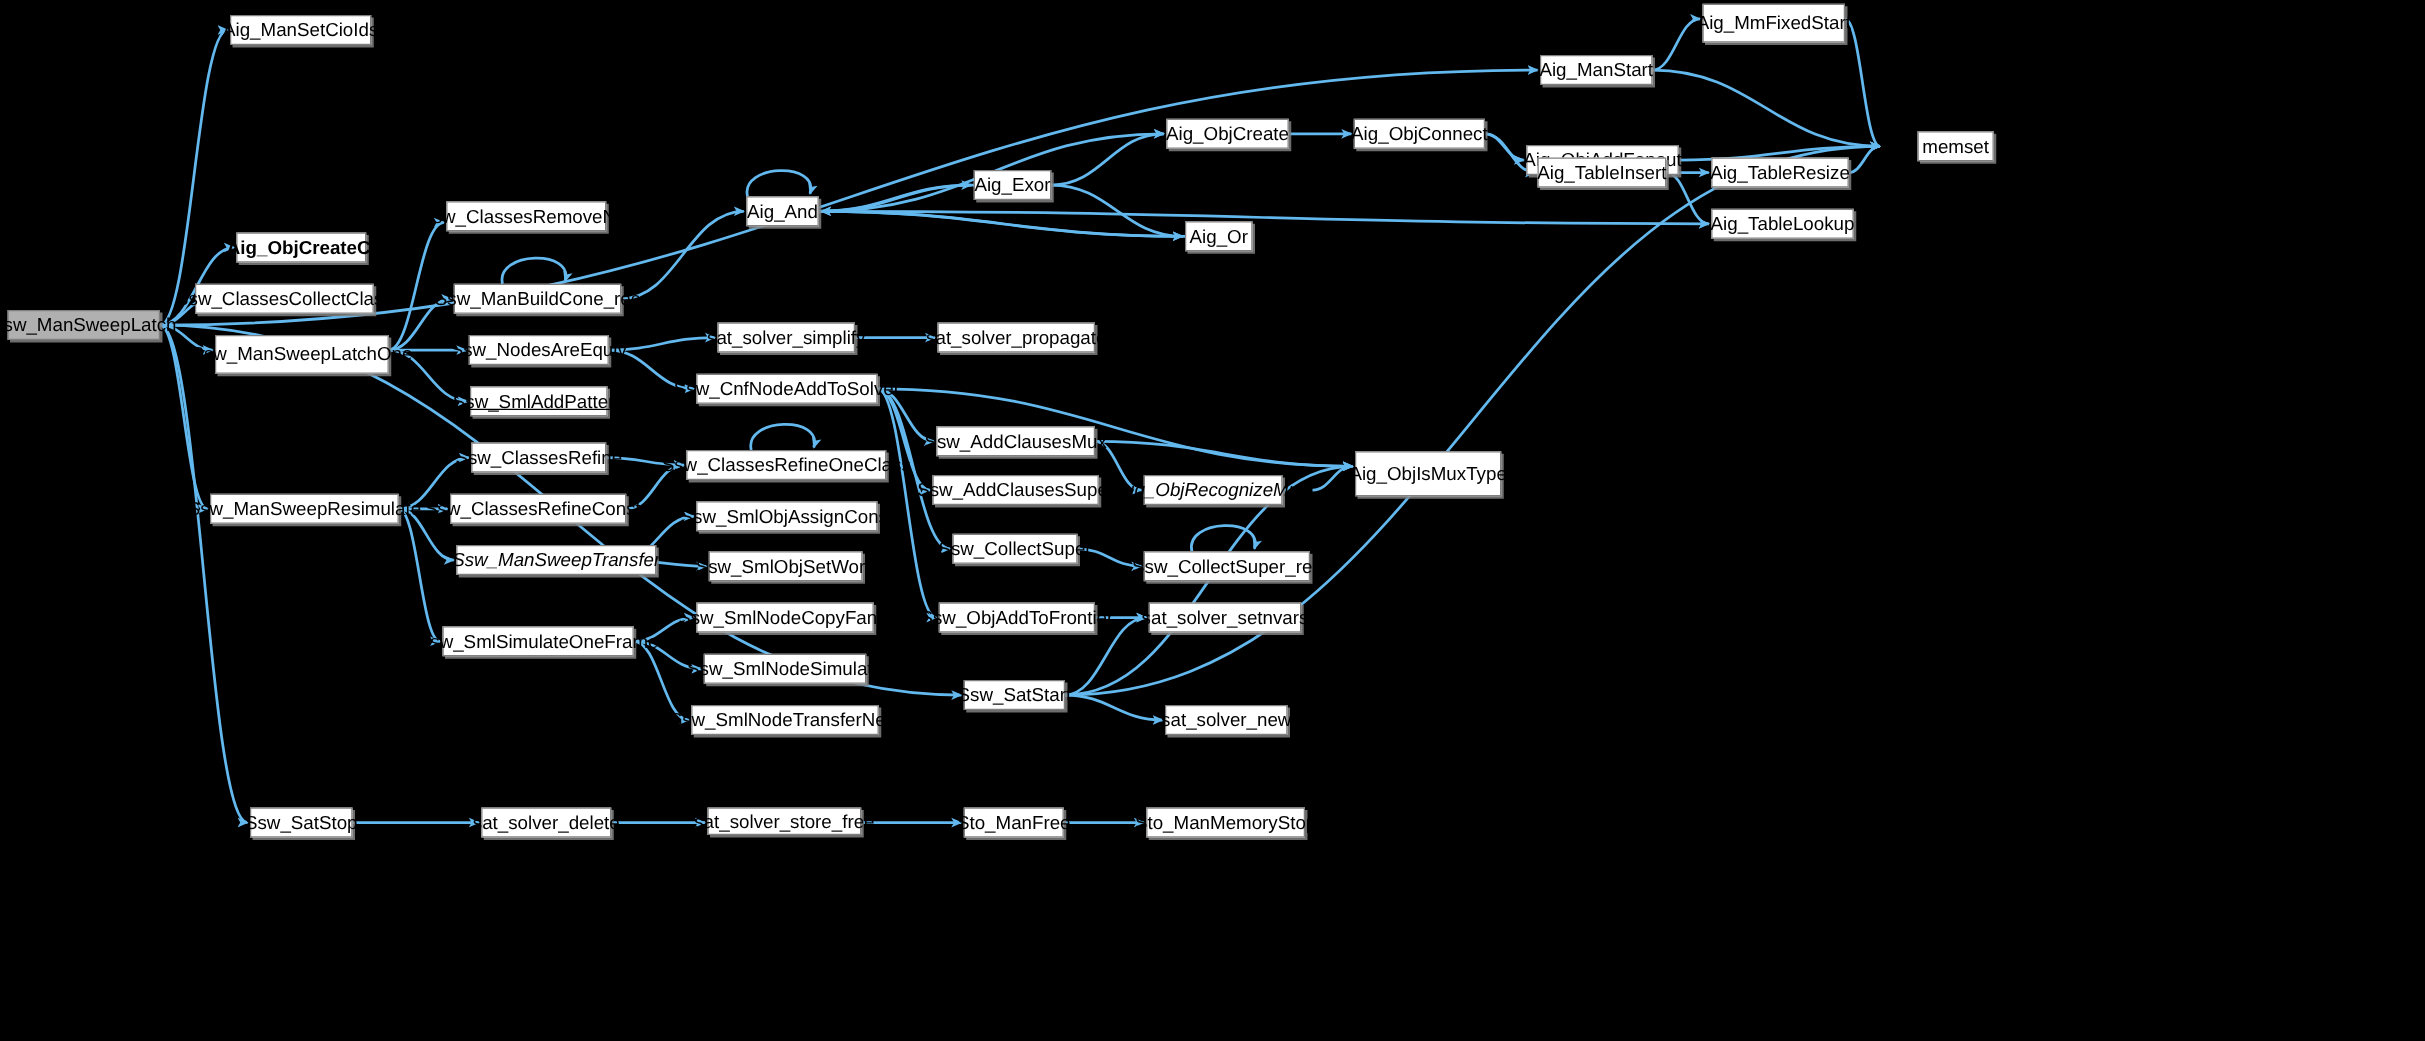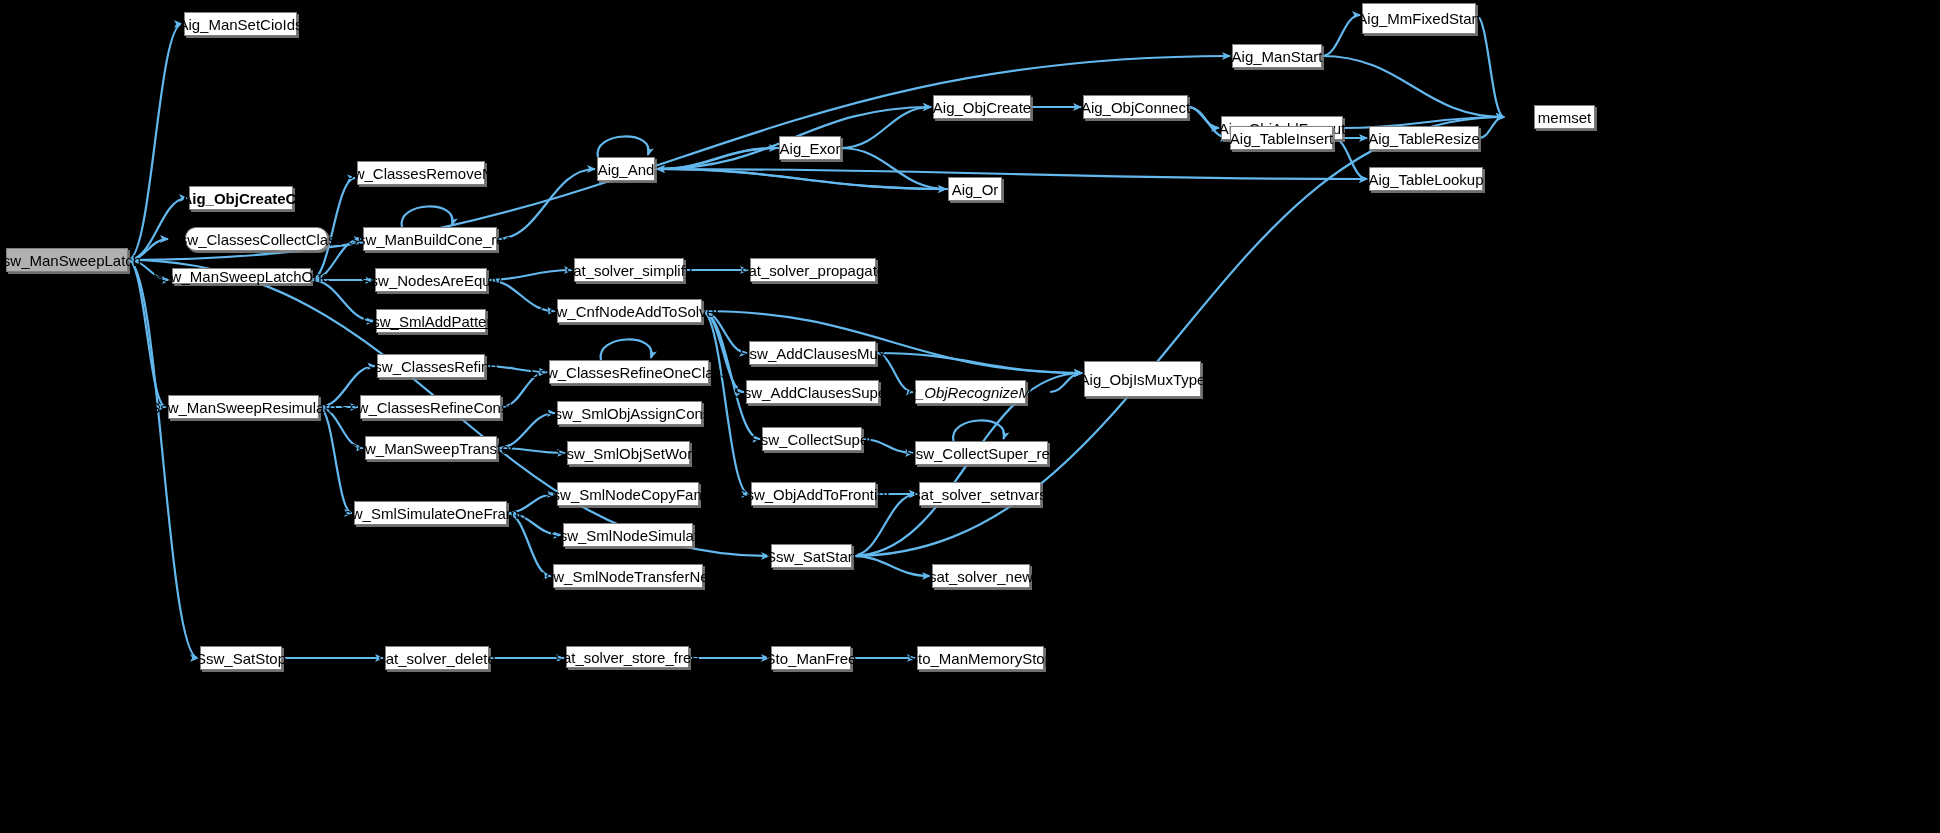--- a/index.html
+++ b/index.html
@@ -92,31 +92,31 @@
         <path d="M1343,128 C1415.45,128 1431.55,117 1504,117" class="edge" marker-end="url(#arw)"></path>
         <path d="M1333,138 C1348.3,138 1351.7,138 1367,138" class="edge" marker-end="url(#arw)"></path>
         <path d="M1333,138 C1348.3,138 1351.7,179 1367,179" class="edge" marker-end="url(#arw)"></path>
         <path d="M1479,138 C1490.25,138 1492.75,117 1504,117" class="edge" marker-end="url(#arw)"></path>
       </g>
   </svg>
   <div id="node-layer">
       <div class="node root" style="left: 6px; top: 248px; width: 122px; height: 24px;">Ssw_ManSweepLatch</div>
       <div class="node" style="left: 184px; top: 12px; width: 113px; height: 24px;">Aig_ManSetCioIds</div>
       <div class="node" style="left: 189px; top: 186px; width: 104px; height: 24px; font-weight: bold;">Aig_ObjCreateCi</div>
-      <div class="node" style="left: 185px; top: 227px; width: 143px; height: 24px; border-radius: 11px;">Ssw_ClassesCollectClass</div>
-      <div class="node" style="left: 172px; top: 268px; width: 139px; height: 16px;">Ssw_ManSweepLatchOne</div>
+      <div class="node" style="left: 156px; top: 227px; width: 143px; height: 24px;">Ssw_ClassesCollectClass</div>
+      <div class="node" style="left: 172px; top: 268px; width: 139px; height: 31px;">Ssw_ManSweepLatchOne</div>
       <div class="node" style="left: 168px; top: 395px; width: 151px; height: 24px;">Ssw_ManSweepResimulate</div>
       <div class="node" style="left: 200px; top: 646px; width: 82px; height: 24px;">Ssw_SatStop</div>
       <div class="node" style="left: 357px; top: 161px; width: 128px; height: 24px; padding-left: 12px;">Ssw_ClassesRemoveNode</div>
       <div class="node" style="left: 363px; top: 227px; width: 134px; height: 24px;">Ssw_ManBuildCone_rec</div>
       <div class="node" style="left: 375px; top: 268px; width: 112px; height: 24px;">Ssw_NodesAreEquiv</div>
       <div class="node" style="left: 376px; top: 309px; width: 110px; height: 24px; text-decoration: underline;">Ssw_SmlAddPattern</div>
       <div class="node" style="left: 377px; top: 354px; width: 108px; height: 24px;">Ssw_ClassesRefine</div>
       <div class="node" style="left: 360px; top: 395px; width: 141px; height: 24px;">Ssw_ClassesRefineConst1</div>
-      <div class="node" style="left: 365px; top: 436px; width: 132px; height: 24px;">Ssw_ManSweepTransfer</div>
+      <div class="node" style="left: 365px; top: 436px; width: 160px; height: 24px; font-style: italic;">Ssw_ManSweepTransfer</div>
       <div class="node" style="left: 354px; top: 501px; width: 153px; height: 24px;">Ssw_SmlSimulateOneFrame</div>
       <div class="node" style="left: 385px; top: 646px; width: 104px; height: 24px;">sat_solver_delete</div>
       <div class="node" style="left: 597px; top: 157px; width: 58px; height: 24px;">Aig_And</div>
       <div class="node" style="left: 574px; top: 258px; width: 110px; height: 24px;">sat_solver_simplify</div>
       <div class="node" style="left: 557px; top: 299px; width: 145px; height: 24px;">Ssw_CnfNodeAddToSolver</div>
       <div class="node" style="left: 549px; top: 360px; width: 160px; height: 24px;">Ssw_ClassesRefineOneClass</div>
       <div class="node" style="left: 557px; top: 401px; width: 145px; height: 24px;">Ssw_SmlObjAssignConst</div>
       <div class="node" style="left: 567px; top: 441px; width: 123px; height: 24px;">Ssw_SmlObjSetWord</div>
       <div class="node" style="left: 557px; top: 482px; width: 142px; height: 24px;">Ssw_SmlNodeCopyFanin</div>
       <div class="node" style="left: 563px; top: 523px; width: 130px; height: 24px;">Ssw_SmlNodeSimulate</div>

